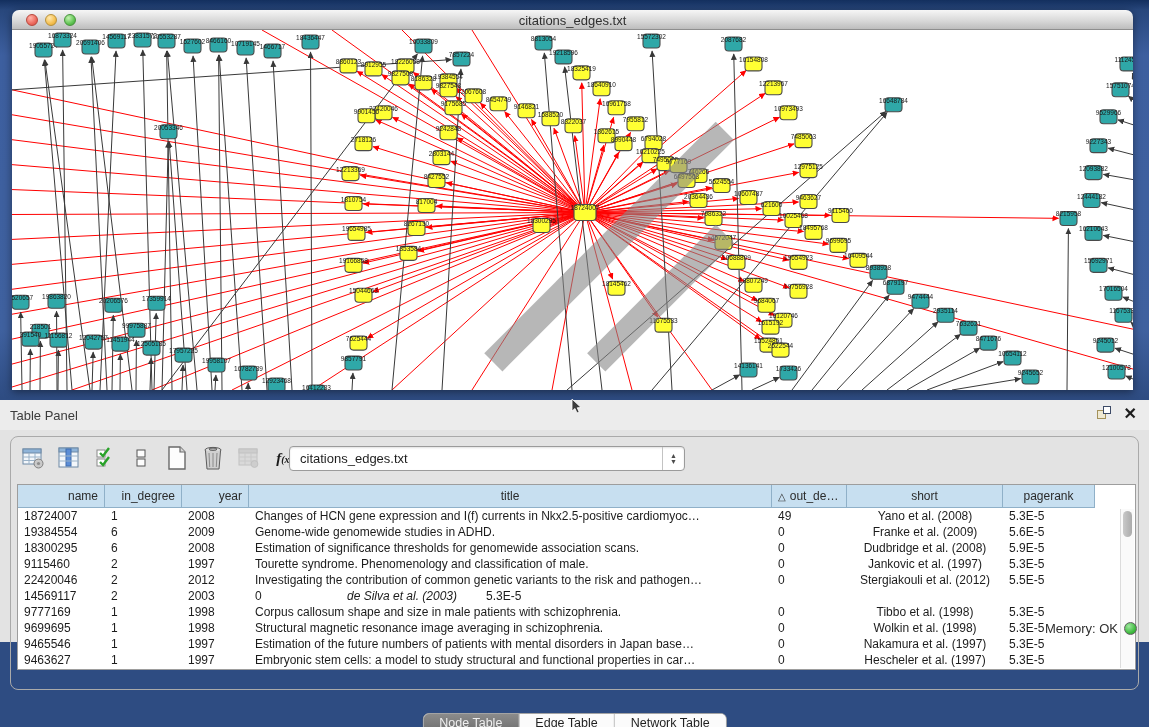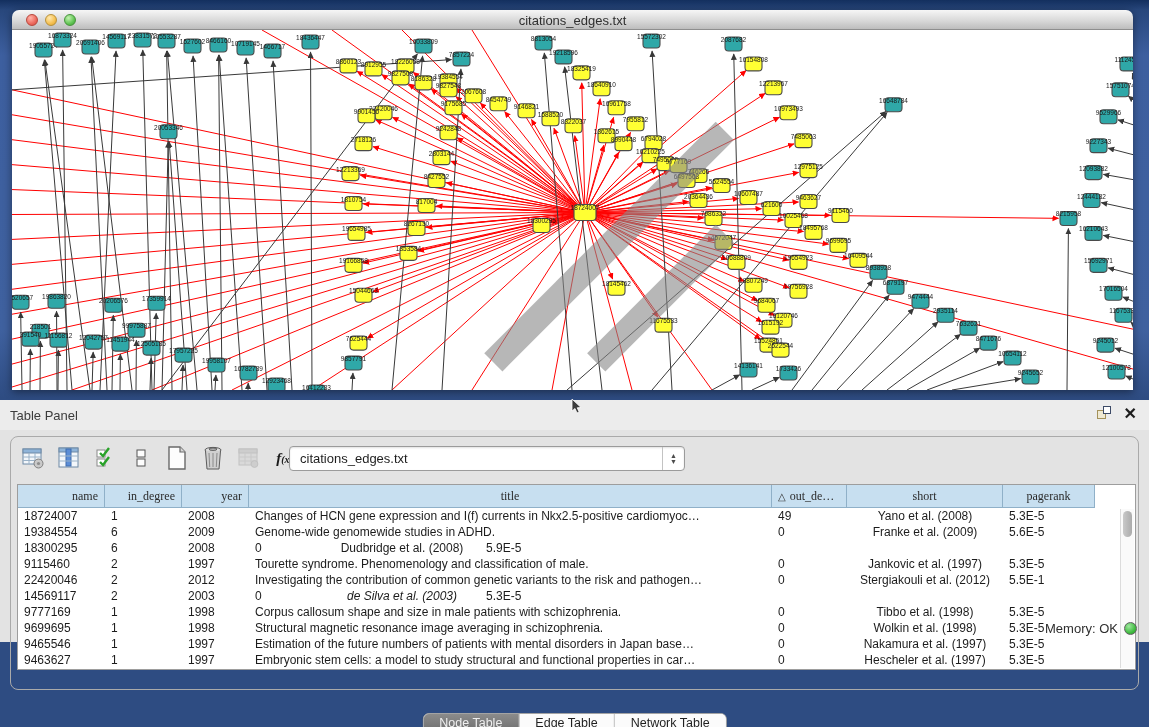--- a/index.html
+++ b/index.html
@@ -42,21 +42,21 @@
   .fx small { font-size:10px; }
   .dropdown { position:absolute; left:278px; top:9px; width:396px; height:25px; background:#ffffff;
     border:1px solid #9b9b9b; border-radius:4px; box-shadow:inset 0 1px 2px rgba(0,0,0,.12); }
   .dropdown .val { position:absolute; left:10px; top:4px; font-size:13px; color:#1e1e1e; }
   .dropdown .spin { position:absolute; right:0; top:0; bottom:0; width:22px; border-left:1px solid #c3c3c3;
     display:flex; flex-direction:column; align-items:center; justify-content:center; color:#4c4c4c; }
   .dropdown .spin span { font-size:7px; line-height:6px; }
   
   .tbl { position:absolute; left:6px; top:47px; width:1119px; height:186px; background:#ffffff;
     border:1px solid #9d9d9d; overflow:hidden; }
-  .thead { position:absolute; left:0; top:0; height:23px; display:flex;font-family:Liberation Serif, serif; }
+  .thead { position:absolute; left:0; top:0; height:23px; display:flex; }
   .th { height:23px; background:#c7dff0; border-right:1px solid #8fb0c8; border-bottom:1px solid #8fb0c8;
     font-size:12px; color:#2b2b2b; display:flex; align-items:center; padding:0 6px; overflow:hidden; white-space:nowrap; }
   .th.al-r { justify-content:flex-end; }
   .th.al-c { justify-content:center; }
   .th .sort-tri { font-size:10px; margin-right:4px; color:#333; }
   .tbody { position:absolute; left:0; top:23px; right:16px; bottom:0; overflow:hidden; }
   .tr { display:flex; height:16px; }
   .td { font-size:12px; color:#1c1c1c; white-space:nowrap; overflow:hidden; text-overflow:ellipsis;
     padding:0 6px; line-height:16px; }
   .td.al-c { text-align:center; }
@@ -664,41 +664,42 @@
               <div class="td " style="width: 67px;">2009</div>
               <div class="td " style="width: 523px;">Genome-wide genomewide studies in ADHD.</div>
               <div class="td " style="width: 75px;">0</div>
               <div class="td al-c" style="width: 156px;">Franke et al. (2009)</div>
               <div class="td " style="width: 92px;">5.6E-5</div>
             </div>
             <div class="tr">
               <div class="td " style="width: 87px;">18300295</div>
               <div class="td " style="width: 77px;">6</div>
               <div class="td " style="width: 67px;">2008</div>
+              <div class="td " style="width: 523px;">Estimation of significance thresholds for genomewide association scans.</div>
               <div class="td " style="width: 75px;">0</div>
               <div class="td al-c" style="width: 156px;">Dudbridge et al. (2008)</div>
               <div class="td " style="width: 92px;">5.9E-5</div>
             </div>
             <div class="tr">
               <div class="td " style="width: 87px;">9115460</div>
               <div class="td " style="width: 77px;">2</div>
               <div class="td " style="width: 67px;">1997</div>
               <div class="td " style="width: 523px;">Tourette syndrome. Phenomenology and classification of male.</div>
               <div class="td " style="width: 75px;">0</div>
               <div class="td al-c" style="width: 156px;">Jankovic et al. (1997)</div>
               <div class="td " style="width: 92px;">5.3E-5</div>
             </div>
             <div class="tr">
               <div class="td " style="width: 87px;">22420046</div>
               <div class="td " style="width: 77px;">2</div>
               <div class="td " style="width: 67px;">2012</div>
               <div class="td " style="width: 523px;">Investigating the contribution of common genetic variants to the risk and pathogen…</div>
               <div class="td " style="width: 75px;">0</div>
               <div class="td al-c" style="width: 156px;">Stergiakouli et al. (2012)</div>
-              <div class="td " style="width: 92px;">5.5E-1</div>
+              <div class="td " style="width: 92px;">5.5E-5</div>
             </div>
             <div class="tr">
               <div class="td " style="width: 87px;">14569117</div>
               <div class="td " style="width: 77px;">2</div>
               <div class="td " style="width: 67px;">2003</div>
               <div class="td " style="width: 75px;">0</div>
               <div class="td al-c" style="width: 156px; font-style: italic;">de Silva et al. (2003)</div>
               <div class="td " style="width: 92px;">5.3E-5</div>
             </div>
             <div class="tr">

